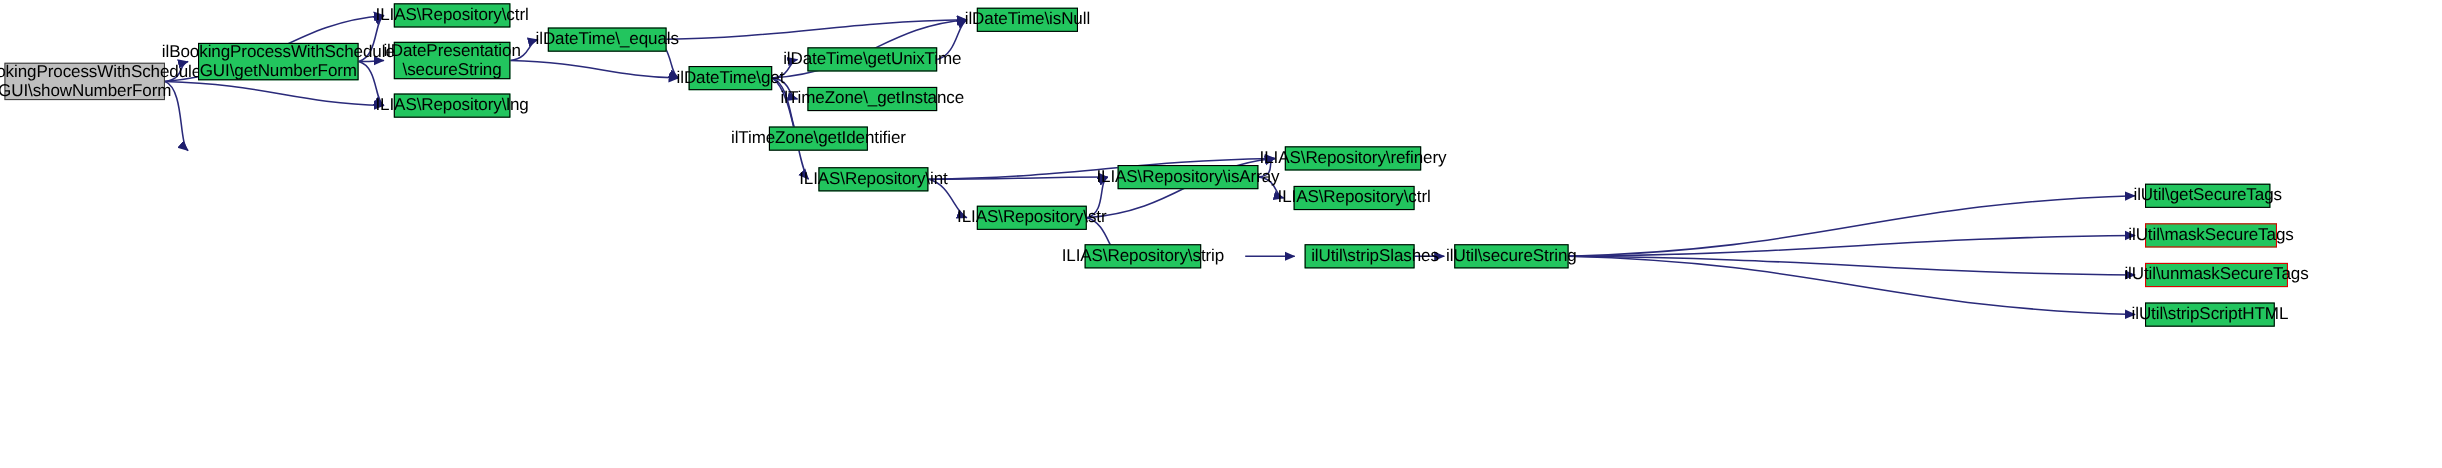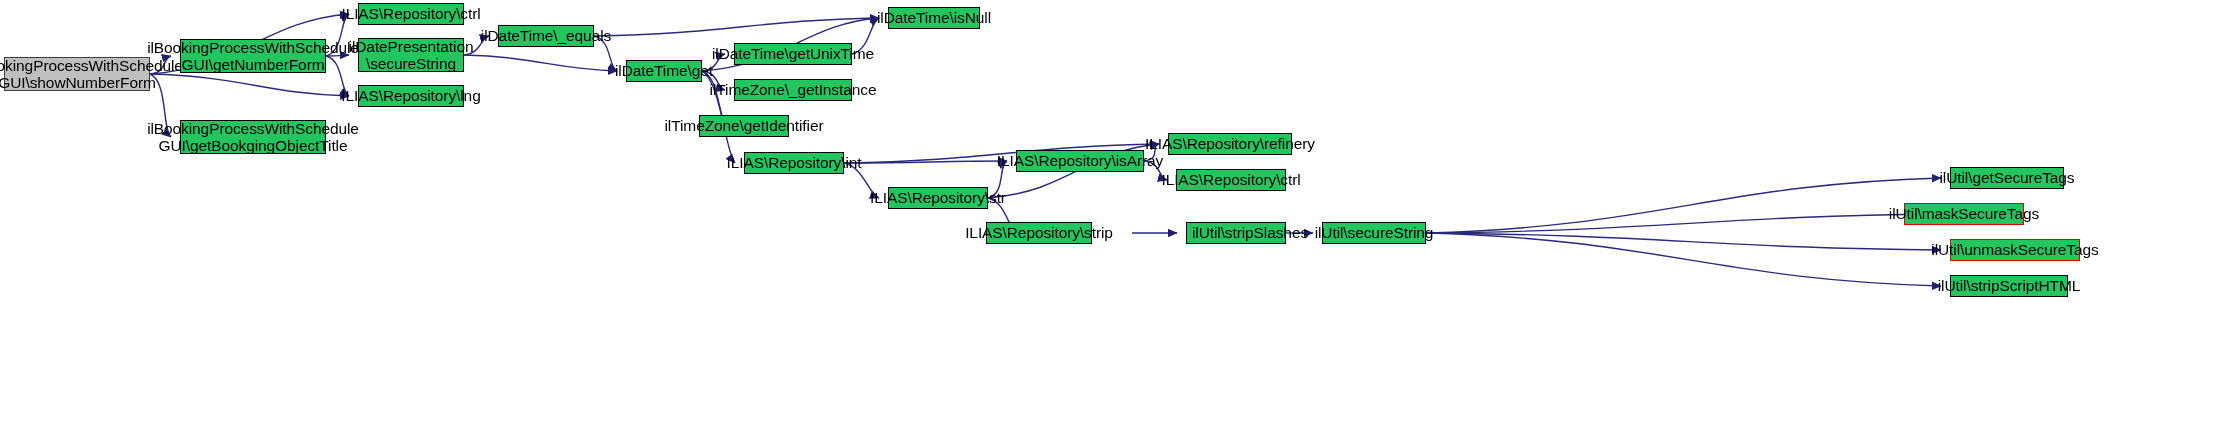--- a/index.html
+++ b/index.html
@@ -88,37 +88,35 @@
         <path d="M 1426 233 C 1661.8 226.4 1714.2 184.6 1941 178" marker-end="url(#arw)"></path>
         <path d="M 1426 233 C 1661.8 230.72 1714.2 216.28 1941 214" marker-end="url(#arw)"></path>
         <path d="M 1426 233 C 1661.8 235.04 1714.2 247.96 1941 250" marker-end="url(#arw)"></path>
         <path d="M 1426 233 C 1661.8 239.36 1714.2 279.64 1941 286" marker-end="url(#arw)"></path>
       </g>
   </svg>
 <div class="node root" style="left: 4px; top: 57px; width: 146px; height: 34px;">ilBookingProcessWithSchedule
 GUI\showNumberForm</div>
     <div class="node" style="left: 180px; top: 39px; width: 146px; height: 34px;">ilBookingProcessWithSchedule
 GUI\getNumberForm</div>
-    <div class="node" style="left: 180px; top: 120px; width: 146px; height: 34px;">ilBookingProcessWithSchedule
-GUI\getBookgingObjectTitle</div>
     <div class="node" style="left: 358px; top: 3px; width: 106px; height: 22px;">ILIAS\Repository\ctrl</div>
     <div class="node" style="left: 358px; top: 38px; width: 106px; height: 34px;">ilDatePresentation
 \secureString</div>
     <div class="node" style="left: 358px; top: 85px; width: 106px; height: 22px;">ILIAS\Repository\lng</div>
-    <div class="node" style="left: 498px; top: 25px; width: 96px; height: 22px;">ilDateTime\_equals</div>
+    <div class="node" style="left: 498px; top: 25px; width: 108px; height: 22px;">ilDateTime\_equals</div>
     <div class="node" style="left: 626px; top: 60px; width: 76px; height: 22px; text-align: right;">ilDateTime\get</div>
     <div class="node" style="left: 888px; top: 7px; width: 92px; height: 22px;">ilDateTime\isNull</div>
     <div class="node" style="left: 734px; top: 43px; width: 118px; height: 22px;">ilDateTime\getUnixTime</div>
     <div class="node" style="left: 734px; top: 79px; width: 118px; height: 22px;">ilTimeZone\_getInstance</div>
     <div class="node" style="left: 699px; top: 115px; width: 90px; height: 22px;">ilTimeZone\getIdentifier</div>
     <div class="node" style="left: 744px; top: 152px; width: 100px; height: 22px;">ILIAS\Repository\int</div>
     <div class="node" style="left: 888px; top: 187px; width: 100px; height: 22px;">ILIAS\Repository\str</div>
     <div class="node" style="left: 1016px; top: 150px; width: 128px; height: 22px;">ILIAS\Repository\isArray</div>
     <div class="node" style="left: 1168px; top: 133px; width: 124px; height: 22px;">ILIAS\Repository\refinery</div>
     <div class="node" style="left: 1176px; top: 169px; width: 110px; height: 22px;">ILIAS\Repository\ctrl</div>
     <div class="node" style="left: 986px; top: 222px; width: 106px; height: 22px;">ILIAS\Repository\strip</div>
     <div class="node" style="left: 1186px; top: 222px; width: 100px; height: 22px; padding-left: 28px;">ilUtil\stripSlashes</div>
     <div class="node" style="left: 1322px; top: 222px; width: 104px; height: 22px;">ilUtil\secureString</div>
     <div class="node" style="left: 1950px; top: 167px; width: 114px; height: 22px;">ilUtil\getSecureTags</div>
-    <div class="node redbox" style="left: 1904px; top: 203px; width: 120px; height: 22px;">ilUtil\maskSecureTags</div>
+    <div class="node redbox" style="left: 1950px; top: 203px; width: 120px; height: 22px;">ilUtil\maskSecureTags</div>
     <div class="node redbox" style="left: 1950px; top: 239px; width: 130px; height: 22px;">ilUtil\unmaskSecureTags</div>
     <div class="node" style="left: 1950px; top: 275px; width: 118px; height: 22px;">ilUtil\stripScriptHTML</div>
   </div>
 
 </body></html>

